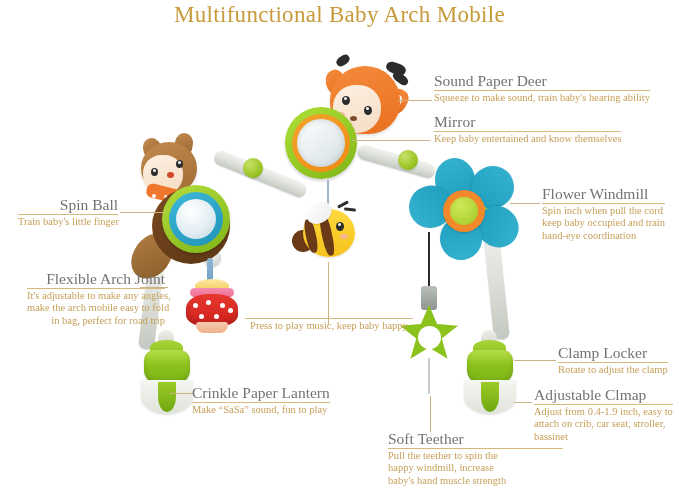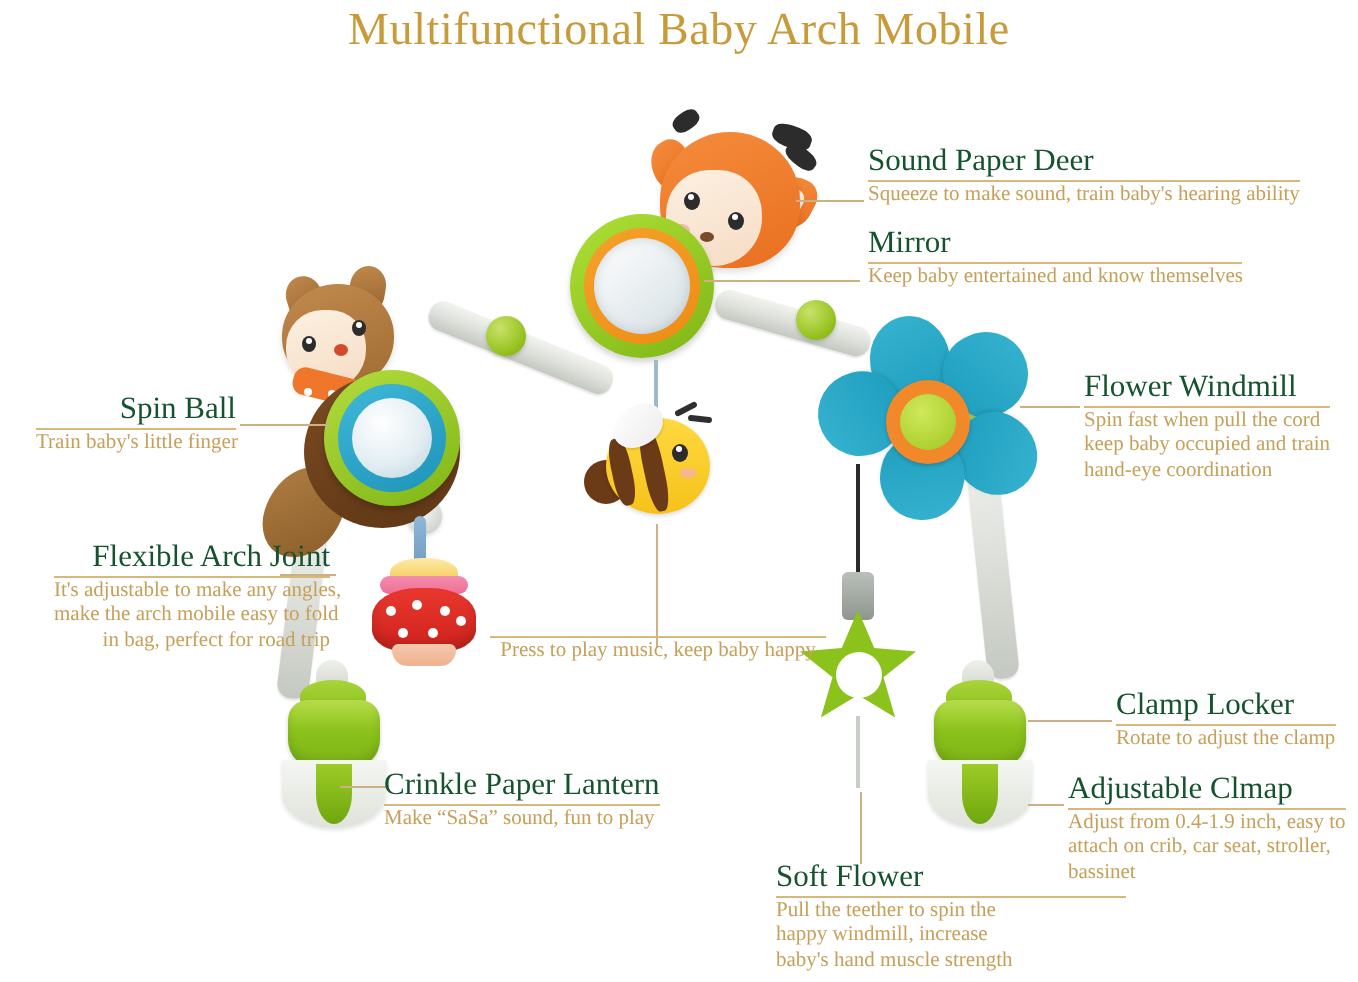--- a/index.html
+++ b/index.html
@@ -20,21 +20,21 @@
     font-size:23px;
     color:#c79a3a;
     letter-spacing:.3px;
     white-space:nowrap;
   }
 
   
   .callout{position:absolute;}
   .callout .ttl{
     font-family:"Liberation Serif", serif;
-    color:#14532d;
+    color:#737373;
     font-size:15.5px;
     line-height:17px;
     white-space:nowrap;
   }
   .callout .rule{
     height:1px;background:#d8b77a;margin:1px 0 1px 0;
   }
   .callout .desc{
     font-family:"Liberation Serif", serif;
     color:#c6a05a;
@@ -391,21 +391,21 @@
 
   <div class="callout right" style="left:434px;top:113px;">
     <div class="ttl">Mirror</div>
     <div class="rule"></div>
     <div class="desc">Keep baby entertained and know themselves</div>
   </div>
 
   <div class="callout right" style="left:542px;top:185px;">
     <div class="ttl">Flower Windmill</div>
     <div class="rule"></div>
-    <div class="desc">Spin fast when pull the cord</div>
+    <div class="desc">Spin inch when pull the cord</div>
     <div class="desc">keep baby occupied and train</div>
     <div class="desc">hand-eye coordination</div>
   </div>
 
   <div class="callout right" style="left:558px;top:344px;">
     <div class="ttl">Clamp Locker</div>
     <div class="rule"></div>
     <div class="desc">Rotate to adjust the clamp</div>
   </div>
 
@@ -436,20 +436,20 @@
     <div class="rule"></div>
     <div class="desc">Make “SaSa” sound, fun to play</div>
   </div>
 
   <div class="callout center" style="left:245px;top:317px;width:168px;">
     <div class="rule"></div>
     <div class="desc">Press to play music, keep baby happy</div>
   </div>
 
   <div class="callout left" style="left:388px;top:430px;width:175px;text-align:left;">
-    <div class="ttl">Soft Flower</div>
+    <div class="ttl">Soft Teether</div>
     <div class="rule"></div>
     <div class="desc">Pull the teether to spin the</div>
     <div class="desc">happy windmill, increase</div>
     <div class="desc">baby's hand muscle strength</div>
   </div>
 
 </div>
 
 </body></html>

